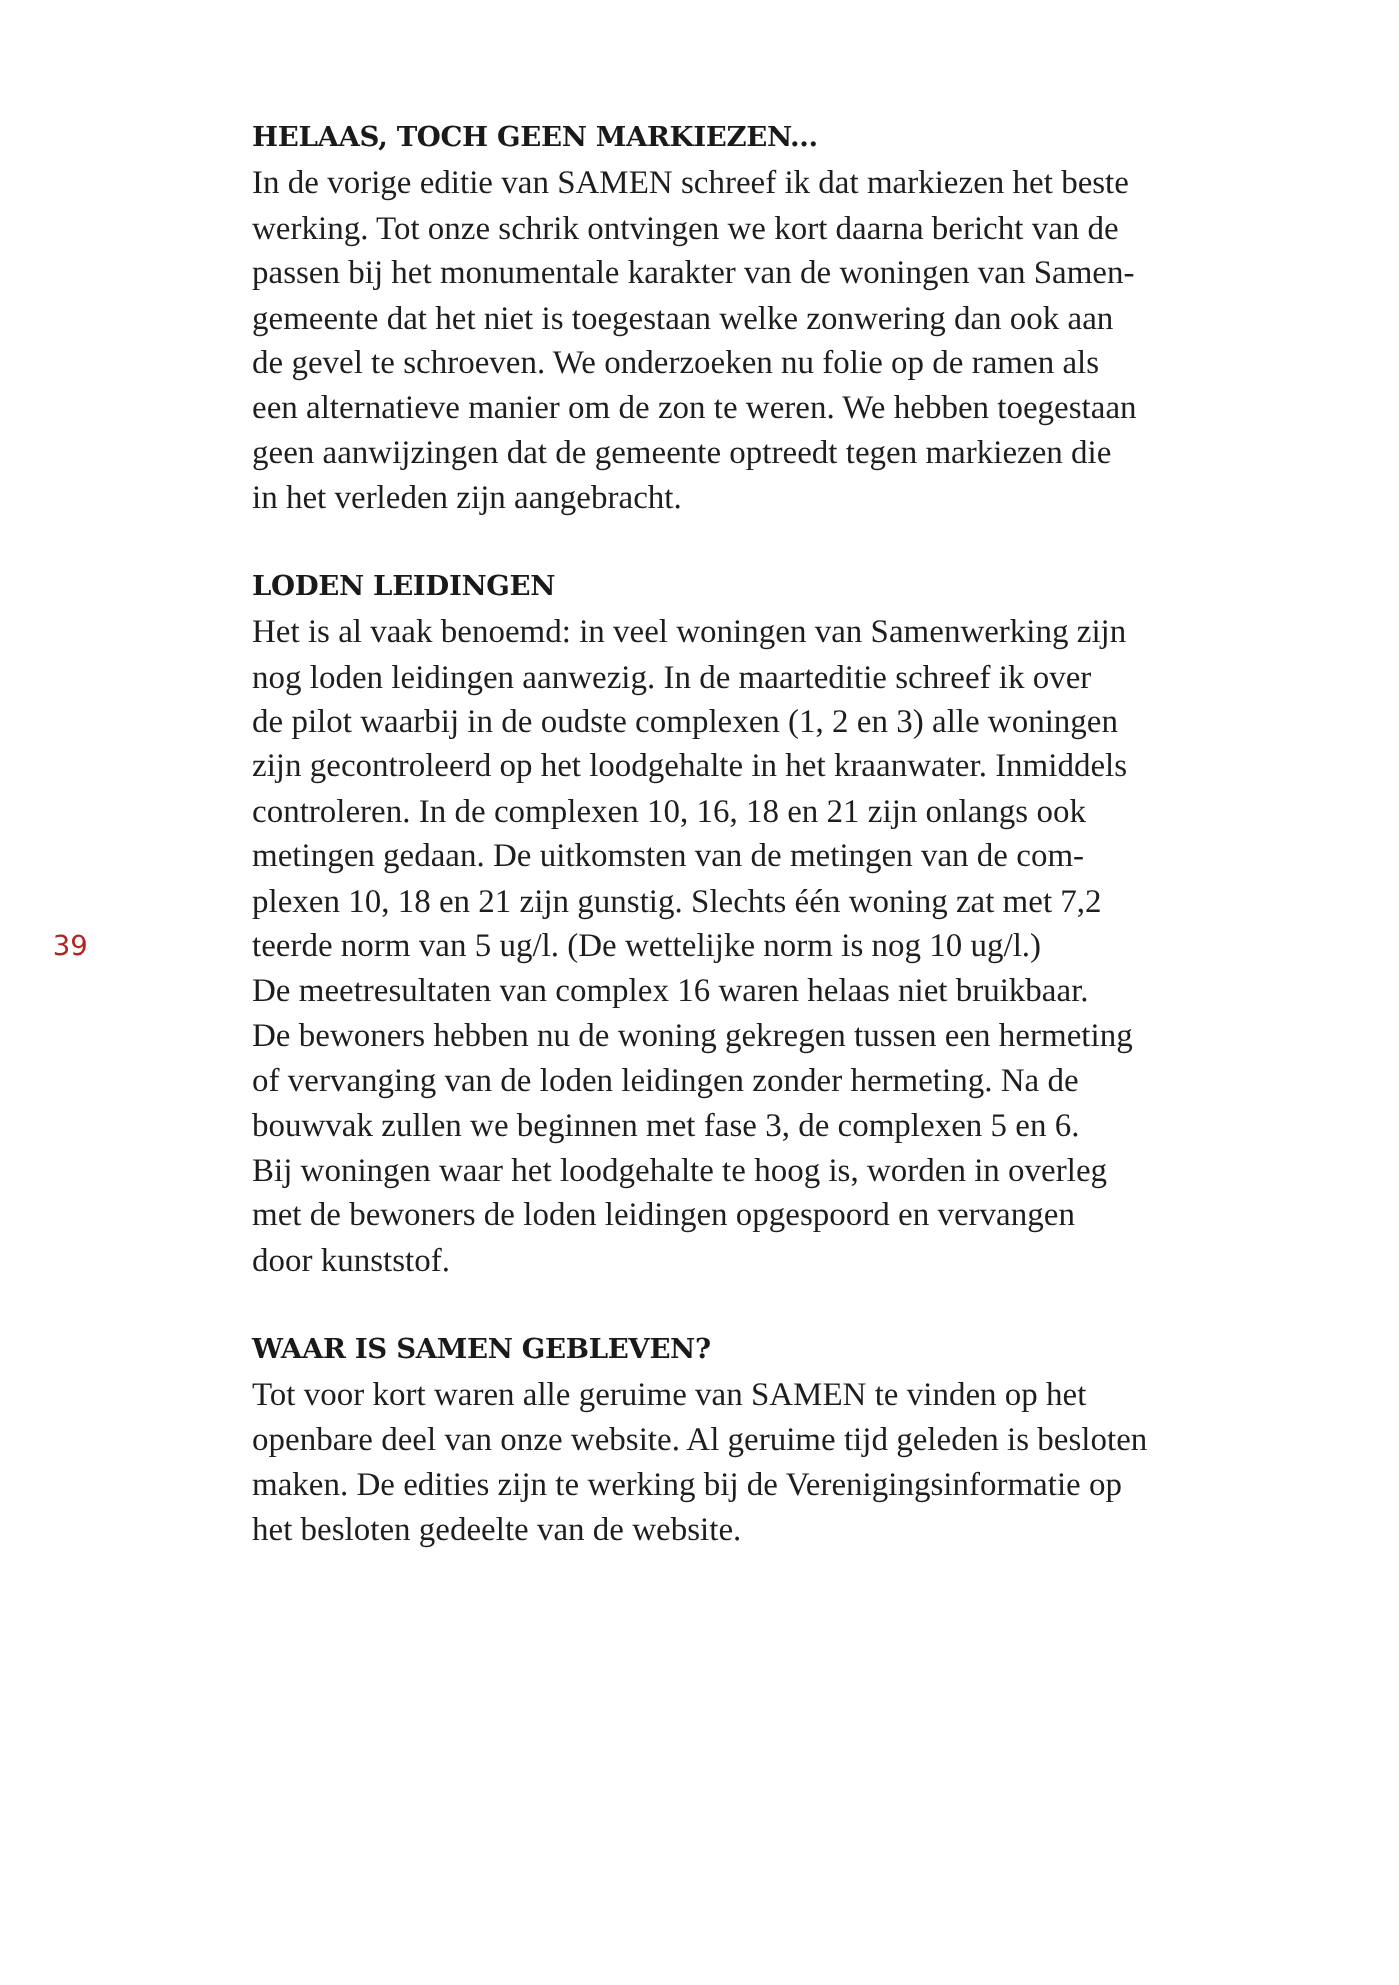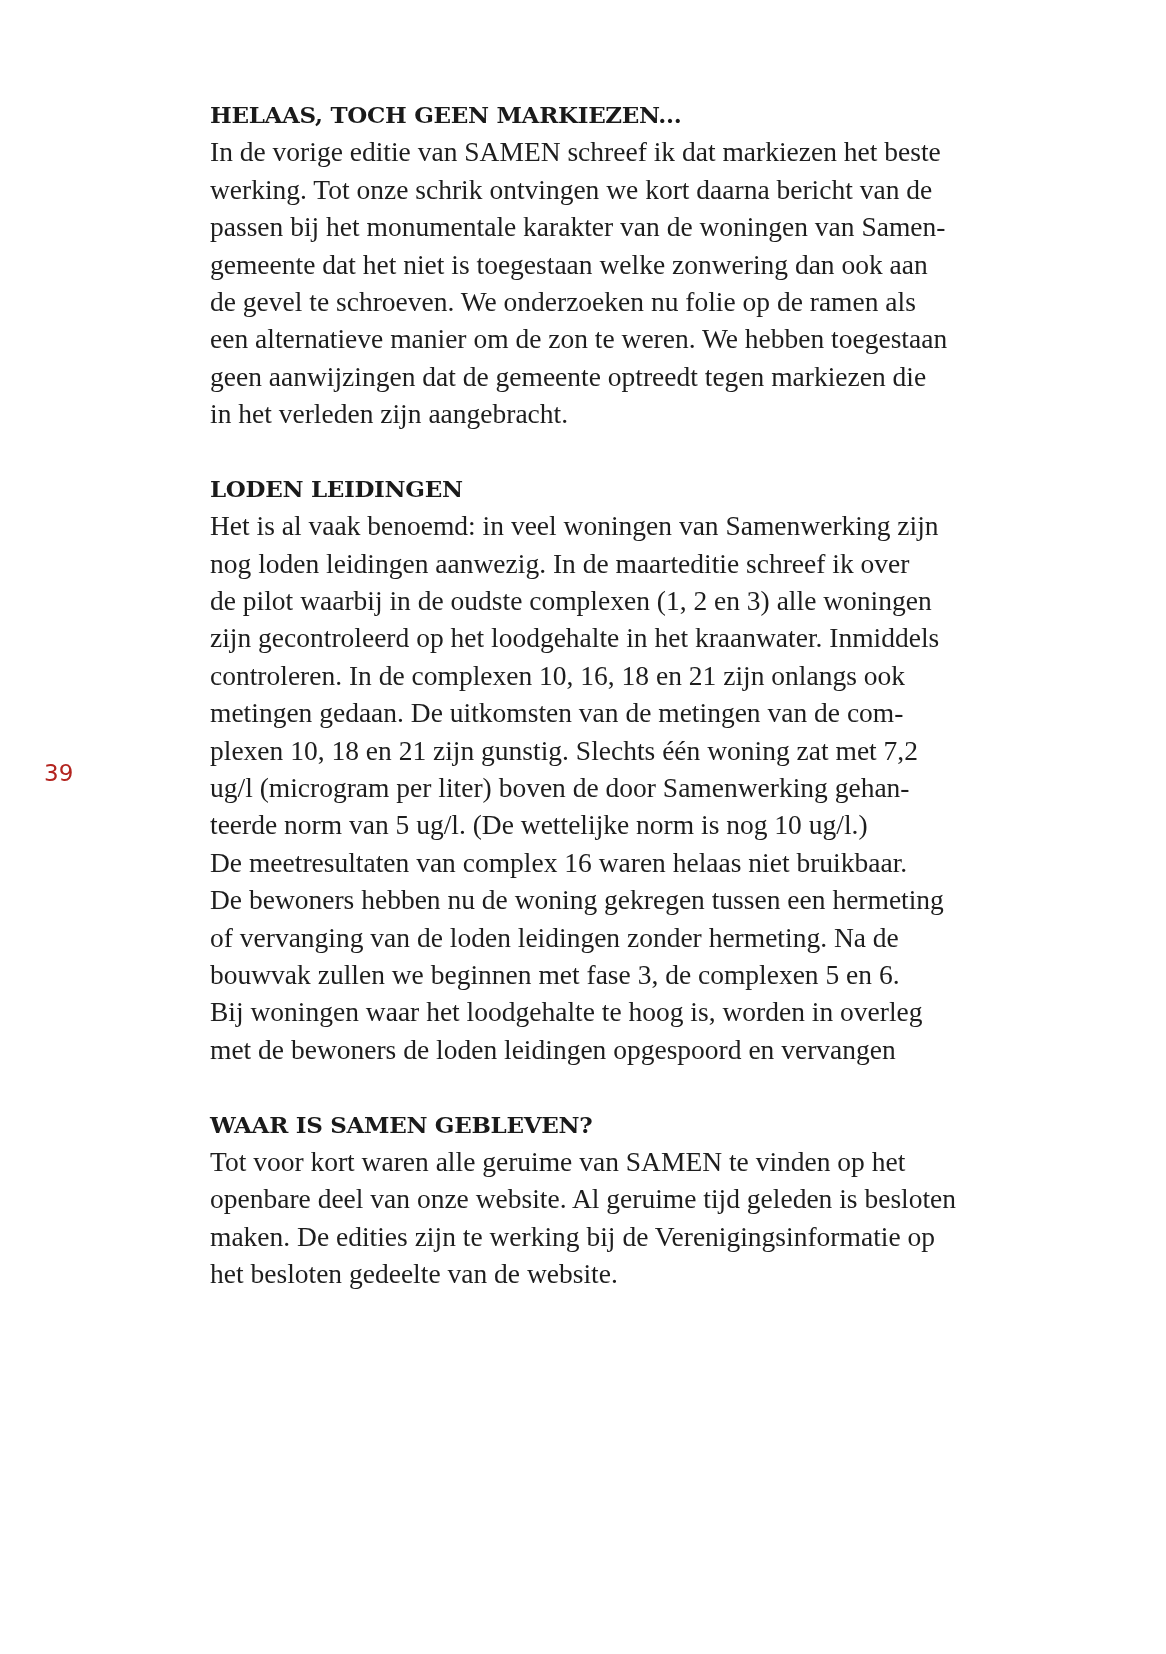--- a/index.html
+++ b/index.html
@@ -1,18 +1,18 @@
 <!DOCTYPE html>
 <html><head>
   <meta charset="utf-8">
   <style>
     html, body { margin: 0; padding: 0; background: #ffffff; }
     body { width: 1166px; height: 1654px; position: relative; overflow: hidden; }
     .page-number {
-      position: absolute; left: 44px; top: 758px;
+      position: absolute; left: 44px; top: 774px;
       font-family: "DejaVu Sans", sans-serif; font-size: 23px;
       color: #b3241f; line-height: 30px;
     }
     .content {
       position: absolute; left: 182px; top: 96px; width: 900px;
       font-family: "Liberation Serif", serif; font-size: 27.5px;
       color: #1e1e1e; line-height: 37.4px; margin-left: 28px;
     }
     .section { margin: 0 0 37.4px 0; }
     .heading {
@@ -43,28 +43,28 @@
 
   <div class="section">
     <div class="heading">LODEN LEIDINGEN</div>
     <div class="line">Het is al vaak benoemd: in veel woningen van Samenwerking zijn</div>
     <div class="line">nog loden leidingen aanwezig. In de maarteditie schreef ik over</div>
     <div class="line">de pilot waarbij in de oudste complexen (1, 2 en 3) alle woningen</div>
     <div class="line">zijn gecontroleerd op het loodgehalte in het kraanwater. Inmiddels</div>
     <div class="line">controleren. In de complexen 10, 16, 18 en 21 zijn onlangs ook</div>
     <div class="line">metingen gedaan. De uitkomsten van de metingen van de com-</div>
     <div class="line">plexen 10, 18 en 21 zijn gunstig. Slechts één woning zat met 7,2</div>
-    <div class="line">ug/l (microgram per liter) boven de door Samenwerking gehan-</div>
     <div class="line">teerde norm van 5 ug/l. (De wettelijke norm is nog 10 ug/l.)</div>
     <div class="line">De meetresultaten van complex 16 waren helaas niet bruikbaar.</div>
     <div class="line">De bewoners hebben nu de woning gekregen tussen een hermeting</div>
     <div class="line">of vervanging van de loden leidingen zonder hermeting. Na de</div>
     <div class="line">bouwvak zullen we beginnen met fase 3, de complexen 5 en 6.</div>
     <div class="line">Bij woningen waar het loodgehalte te hoog is, worden in overleg</div>
     <div class="line">met de bewoners de loden leidingen opgespoord en vervangen</div>
+    <div class="line">door kunststof.</div>
   </div>
 
   <div class="section">
     <div class="heading">WAAR IS SAMEN GEBLEVEN?</div>
     <div class="line">Tot voor kort waren alle geruime van SAMEN te vinden op het</div>
     <div class="line">openbare deel van onze website. Al geruime tijd geleden is besloten</div>
     <div class="line">maken. De edities zijn te werking bij de Verenigingsinformatie op</div>
     <div class="line">het besloten gedeelte van de website.</div>
   </div>
 

